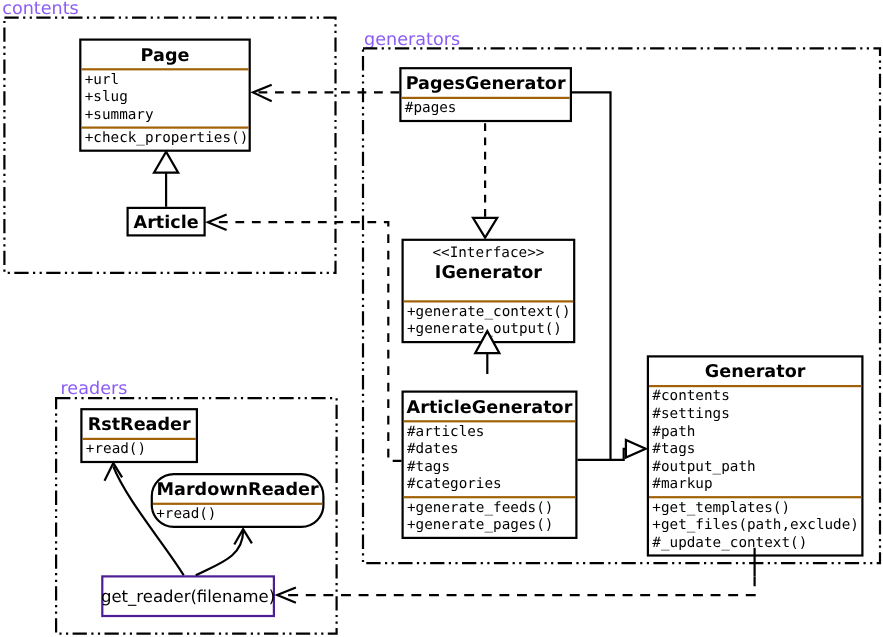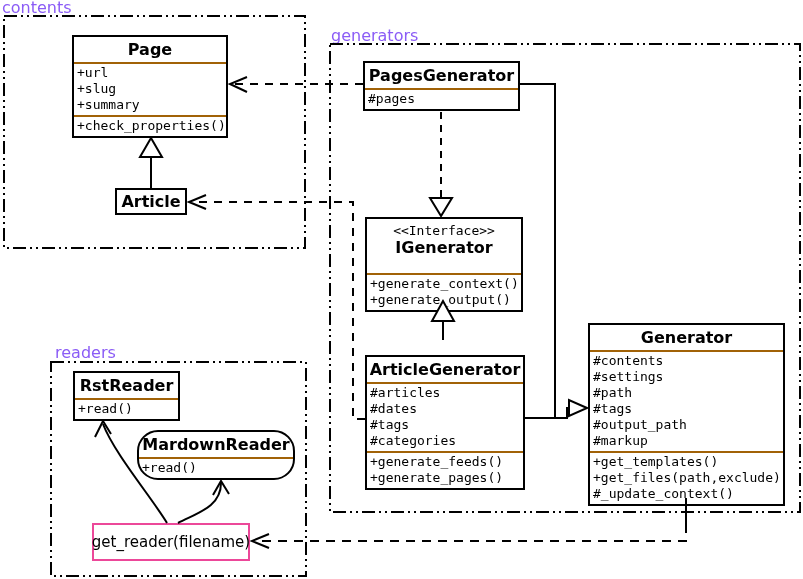--- a/index.html
+++ b/index.html
@@ -24,21 +24,21 @@
   .uml-stereo{
     font-family:"DejaVu Sans Mono",monospace;font-weight:normal;
     font-size:13px;line-height:15px;text-align:center;white-space:nowrap;
   }
   .uml-c{
     border-top:2px solid #a16207;padding:1px 3px 2px 3px;
     font-family:"DejaVu Sans Mono",monospace;font-size:13px;
   }
   .row{line-height:16px;white-space:pre;}
   .plainbox{
-    position:absolute;background:#ffffff;border:2px solid #ec4899;
+    position:absolute;background:#ffffff;border:2px solid #4c1d95;
     box-sizing:border-box;z-index:2;display:flex;align-items:center;
     justify-content:center;font-size:15px;white-space:nowrap;
   }
   
   #wires{position:absolute;left:0;top:0;z-index:3;pointer-events:none;}
 </style>
 </head>
 <body>
 
 <div id="canvas">

